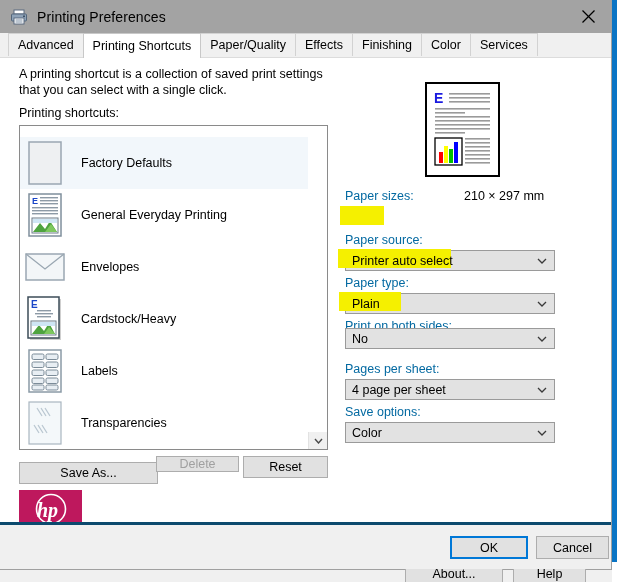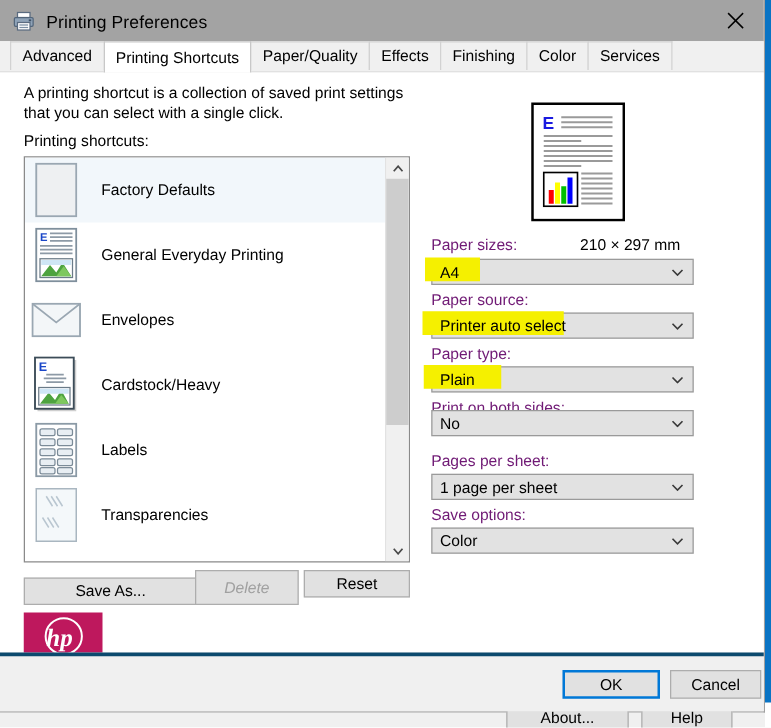--- a/index.html
+++ b/index.html
@@ -156,20 +156,21 @@
   
   #listbox {
     position: absolute;
     left: 19px; top: 67px;
     width: 309px; height: 325px;
     border: 1px solid #8a8a8a;
     background: #ffffff;
     box-sizing: border-box;
     overflow: hidden;
     display: flex;
+    align-items: flex-end;
   }
   #list-items {
     flex: 1;
     padding: 0;
     overflow: hidden;
   }
   .list-item {
     height: 52px;
     display: flex;
     align-items: center;
@@ -227,21 +228,21 @@
     color: #000;
     display: flex;
     align-items: center;
     justify-content: center;
     box-sizing: border-box;
     cursor: default;
     font-family: "Liberation Sans", sans-serif;
   }
   .btn.disabled { color: #a0a0a0; }
   #btn-saveas { position:absolute; left:19px;  top:404px; width:139px; height:22px; }
-  #btn-delete { position:absolute; left:156px; top:398px; width:83px;  height:28px;font-style:italic; }
+  #btn-delete { position:absolute; left:156px; top:398px; width:83px;  height:16px; }
   #btn-reset  { position:absolute; left:243px; top:398px; width:85px;  height:22px; }
 
   
   #hp-logo {
     position: absolute;
     left: 19px; top: 432px;
     width: 63px;
   }
   #hp-logo .mark {
     width: 63px; height: 38px;
@@ -264,21 +265,21 @@
     width: 75px; height: 95px;
     border: 2px solid #000;
     background: #fff;
     box-sizing: border-box;
     overflow: hidden;
   }
 
   .fld-label {
     position: absolute;
     font-size: 12.5px;
-    color: #701a75;
+    color: #0369a1;
     white-space: nowrap;
   }
   .fld-value-right {
     position: absolute;
     font-size: 12.5px;
     color: #000;
     white-space: nowrap;
   }
   .combo {
     position: absolute;
@@ -550,28 +551,20 @@
         <rect x="12" y="68" width="4" height="11" fill="#ff0000"></rect>
         <rect x="17" y="62" width="4" height="17" fill="#ffff00"></rect>
         <rect x="22" y="65" width="4" height="14" fill="#00c000"></rect>
         <rect x="27" y="58" width="4" height="21" fill="#0000ff"></rect>
       </svg>
     </div>
 
     <div class="fld-label" style="left:345px; top:131px;">Paper sizes:</div>
     <div class="fld-value-right" style="left:464px; top:131px;">210 × 297 mm</div>
     <div class="marker" style="left:340px; top:148px; width:44px; height:19px;"></div>
-    <div class="combo" style="top:149px;">
-      <span class="cb-text">A4</span>
-      <span class="cb-arrow">
-        <svg width="10" height="6" viewBox="0 0 10 6">
-            <polyline points="1,1 5,5 9,1" fill="none" stroke="#3a3a3a" stroke-width="1.3"></polyline>
-          </svg>
-      </span>
-    </div>
 
     <div class="fld-label" style="left:345px; top:175px;">Paper source:</div>
     <div class="marker" style="left:338px; top:191px; width:113px; height:19px;"></div>
     <div class="combo" style="top:192px;">
       <span class="cb-text">Printer auto select</span>
       <span class="cb-arrow">
         <svg width="10" height="6" viewBox="0 0 10 6">
             <polyline points="1,1 5,5 9,1" fill="none" stroke="#3a3a3a" stroke-width="1.3"></polyline>
           </svg>
       </span>
@@ -593,21 +586,21 @@
       <span class="cb-text">No</span>
       <span class="cb-arrow">
         <svg width="10" height="6" viewBox="0 0 10 6">
             <polyline points="1,1 5,5 9,1" fill="none" stroke="#3a3a3a" stroke-width="1.3"></polyline>
           </svg>
       </span>
     </div>
 
     <div class="fld-label" style="left:345px; top:304px;">Pages per sheet:</div>
     <div class="combo" style="top:321px;">
-      <span class="cb-text">1 page per sheet</span>
+      <span class="cb-text">4 page per sheet</span>
       <span class="cb-arrow">
         <svg width="10" height="6" viewBox="0 0 10 6">
             <polyline points="1,1 5,5 9,1" fill="none" stroke="#3a3a3a" stroke-width="1.3"></polyline>
           </svg>
       </span>
     </div>
 
     <div class="fld-label" style="left:345px; top:347px;">Save options:</div>
     <div class="combo" style="top:364px;">
       <span class="cb-text">Color</span>

